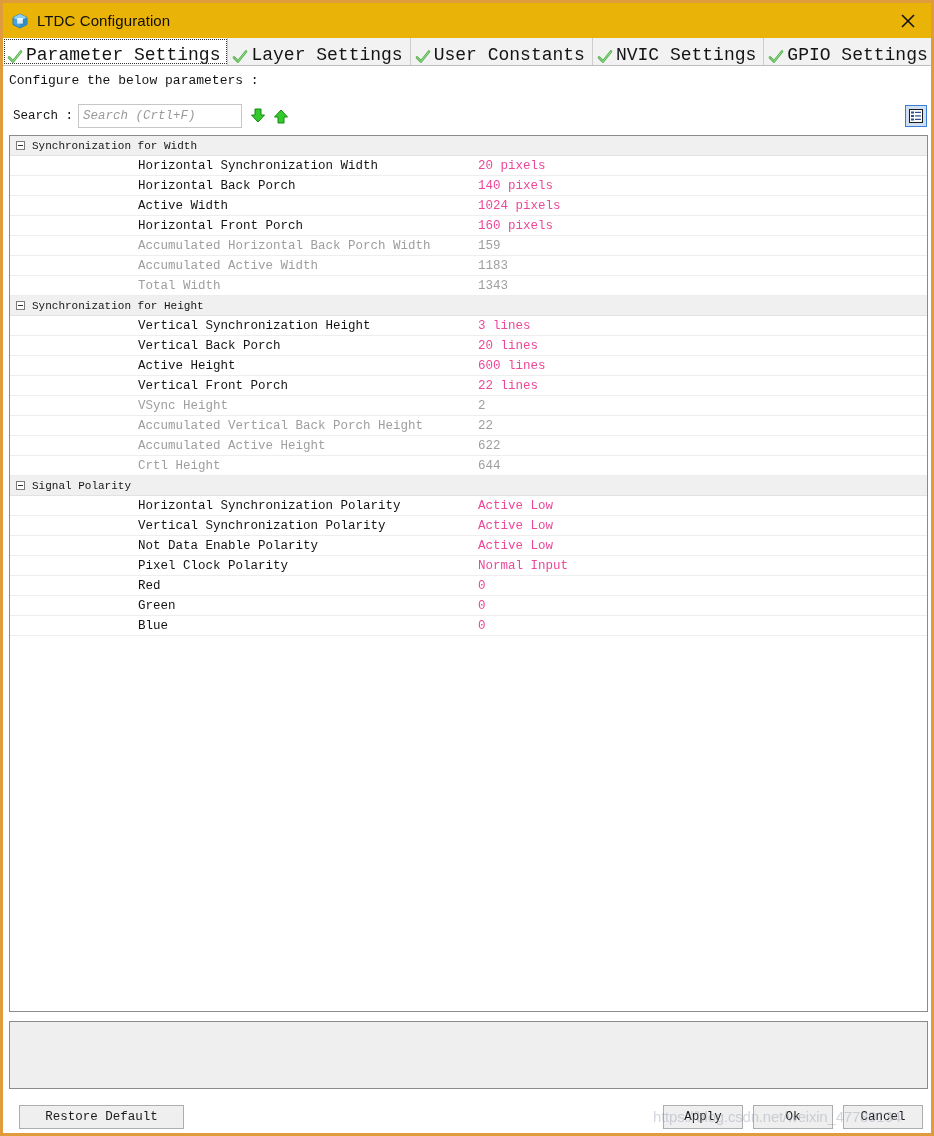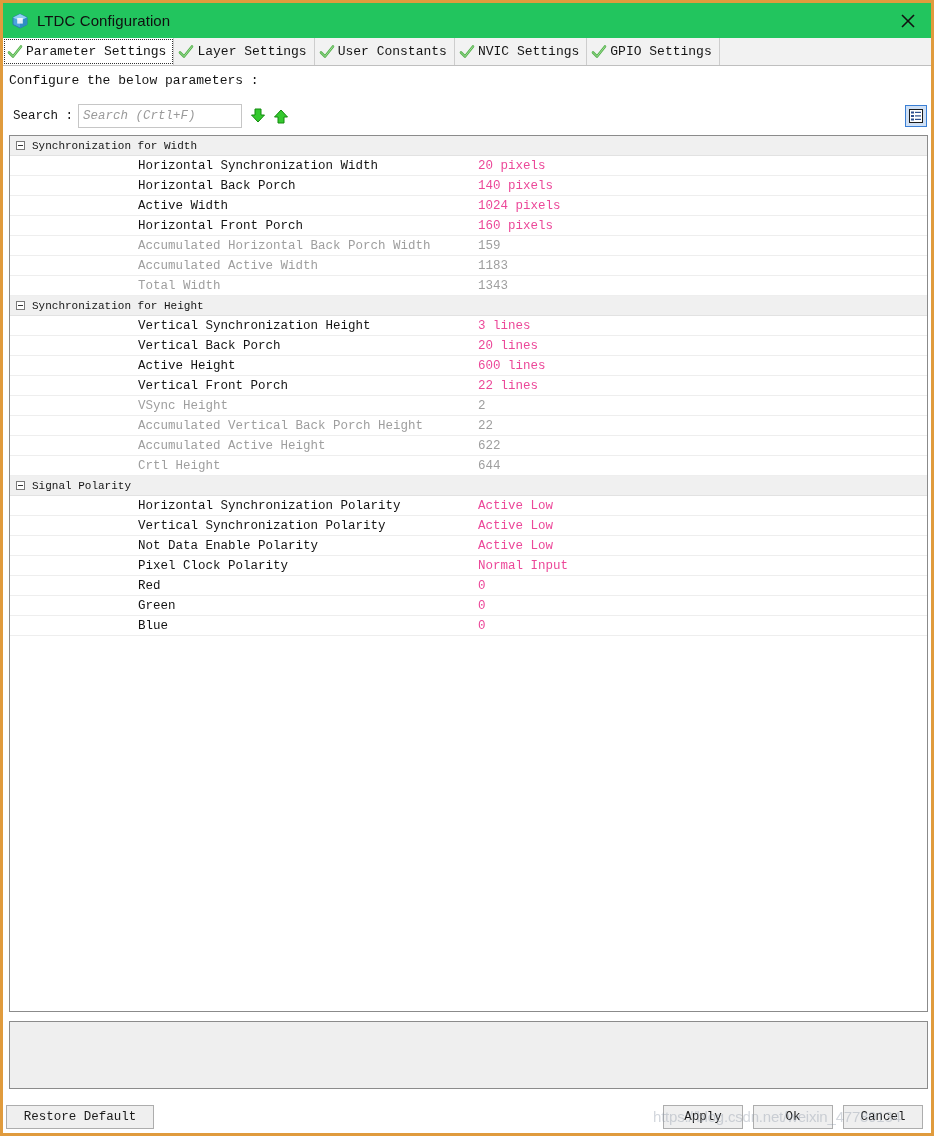--- a/index.html
+++ b/index.html
@@ -23,21 +23,21 @@
     background: #ffffff;
     overflow: hidden;
   }
 
   
   .titlebar {
     position: absolute;
     left: 0; top: 0;
     width: 928px;
     height: 35px;
-    background: #22c55e;
+    background: #eab308;
     display: flex;
     align-items: center;
   }
   .app-icon {
     width: 18px; height: 18px;
     margin-left: 8px;
     position: relative;
     flex: 0 0 auto;
   }
   .title-text {
@@ -66,26 +66,26 @@
     height: 28px;
     background: #f2f2f2;
     border-bottom: 1px solid #bfbfbf;
     display: flex;
     align-items: flex-end;
     box-sizing: border-box;
   }
   .tab {
     height: 27px;
     display: flex;
-    align-items: center;
+    align-items: flex-end;
     padding: 0 7px 0 4px;
     box-sizing: border-box;
     background: #f2f2f2;
     border-right: 1px solid #cdcdcd;
-    font-size: 13px;
+    font-size: 18px;
     color: #141414;
     cursor: pointer;
     white-space: nowrap;
   }
   .tab.active {
     background: #ffffff;
     border-right: 1px solid #cdcdcd;
     outline: 1px dotted #333;
     outline-offset: -2px;
   }
@@ -250,21 +250,21 @@
     border: 1px solid #adadad;
     background: #efefef;
     font-family: "Liberation Mono", monospace;
     font-size: 12.5px;
     color: #1b1b1b;
     display: flex;
     align-items: center;
     justify-content: center;
     cursor: pointer;
   }
-  .btn-restore { left: 3px;  width: 148px; }
+  .btn-restore { left: 16px;  width: 165px; }
   .btn-apply   { left: 660px; width: 80px; }
   .btn-ok      { left: 750px; width: 80px; }
   .btn-cancel  { left: 840px; width: 80px; }
 
   
   .watermark {
     position: absolute;
     left: 650px;
     top: 1105px;
     font-family: "Liberation Sans", sans-serif;

